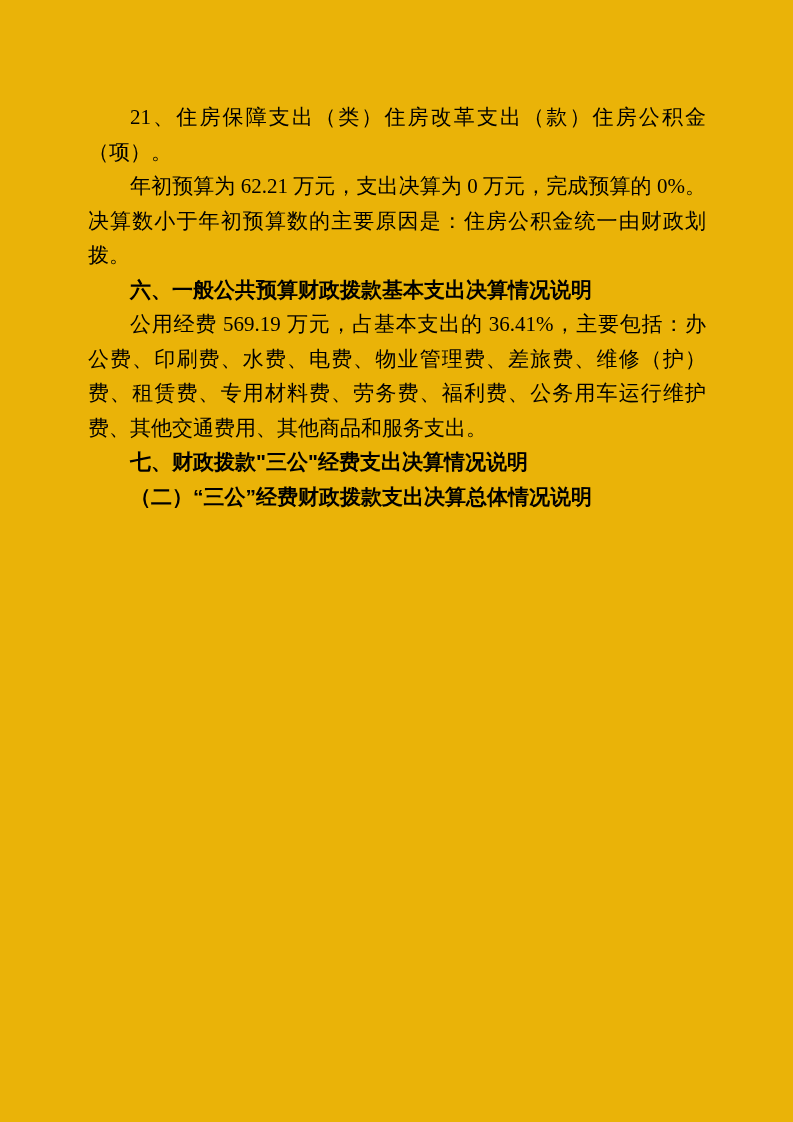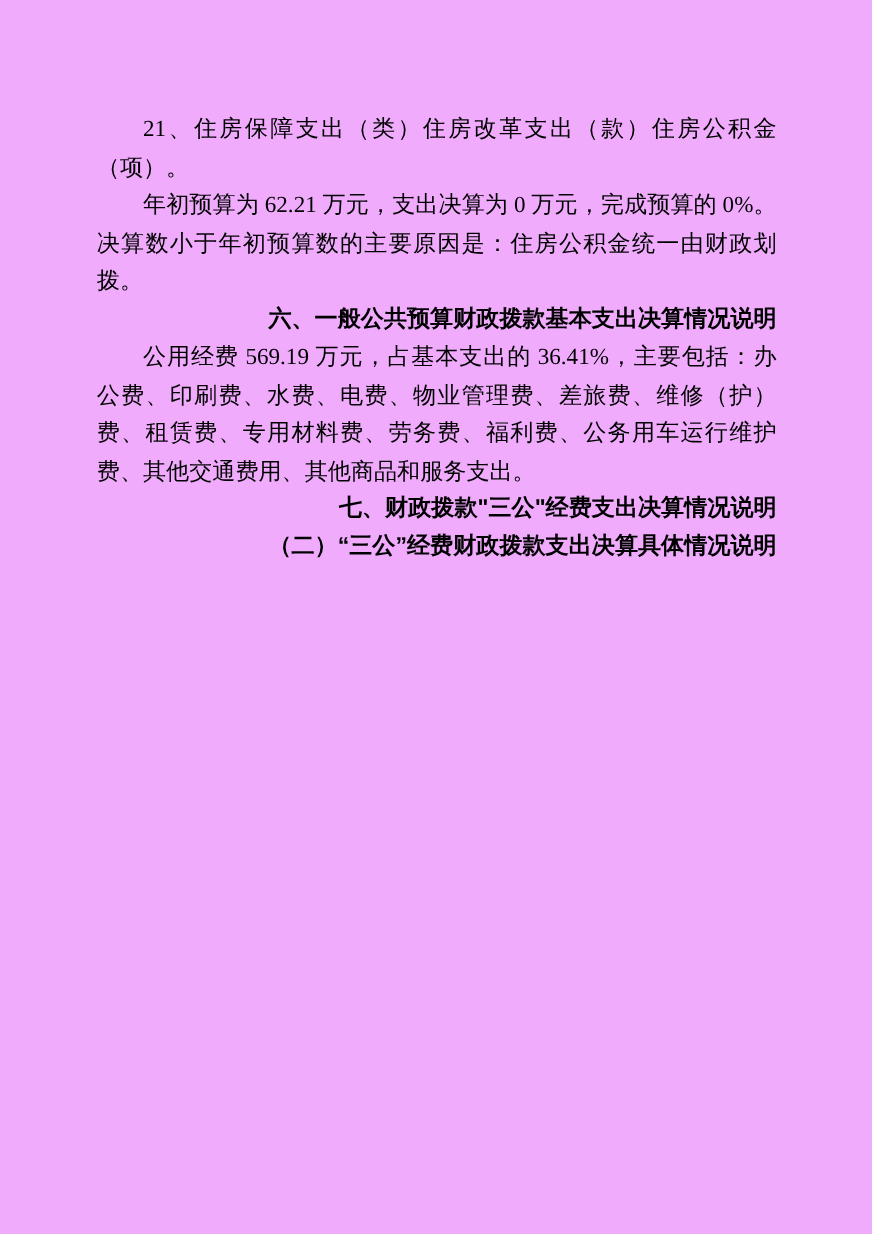--- a/index.html
+++ b/index.html
@@ -4,21 +4,21 @@
 <style>
   html, body {
     margin: 0;
     padding: 0;
     background: #ffffff;
   }
   .page {
     position: relative;
     width: 793px;
     height: 1122px;
-    background: #f0abfc;
+    background: #eab308;
     color: #000000;
     overflow: hidden;
     text-decoration: underline;
   }
   .content {
     position: absolute;
     top: 100px;
     left: 88px;
     width: 618px;
   }
@@ -31,28 +31,28 @@
     color: #000000;
   }
   .para {
     font-family: "Liberation Serif", "DejaVu Serif", serif;
     text-align: justify;
     text-justify: inter-character;
   }
   .heading {
     font-family: "Liberation Sans", "DejaVu Sans", sans-serif;
     font-weight: bold;
-    text-align: right;
+    text-align: left;
   }
 </style>
 </head>
 <body>
 
 <div class="page">
   <div class="content">
     <p class="para">21、住房保障支出（类）住房改革支出（款）住房公积金（项）。</p>
     <p class="para">年初预算为 62.21 万元，支出决算为 0 万元，完成预算的 0%。决算数小于年初预算数的主要原因是：住房公积金统一由财政划拨。</p>
     <p class="heading">六、一般公共预算财政拨款基本支出决算情况说明</p>
     <p class="para">公用经费 569.19 万元，占基本支出的 36.41%，主要包括：办公费、印刷费、水费、电费、物业管理费、差旅费、维修（护）费、租赁费、专用材料费、劳务费、福利费、公务用车运行维护费、其他交通费用、其他商品和服务支出。</p>
     <p class="heading">七、财政拨款"三公"经费支出决算情况说明</p>
-    <p class="heading">（二）“三公”经费财政拨款支出决算具体情况说明</p>
+    <p class="heading">（二）“三公”经费财政拨款支出决算总体情况说明</p>
   </div>
 </div>
 
 </body></html>

